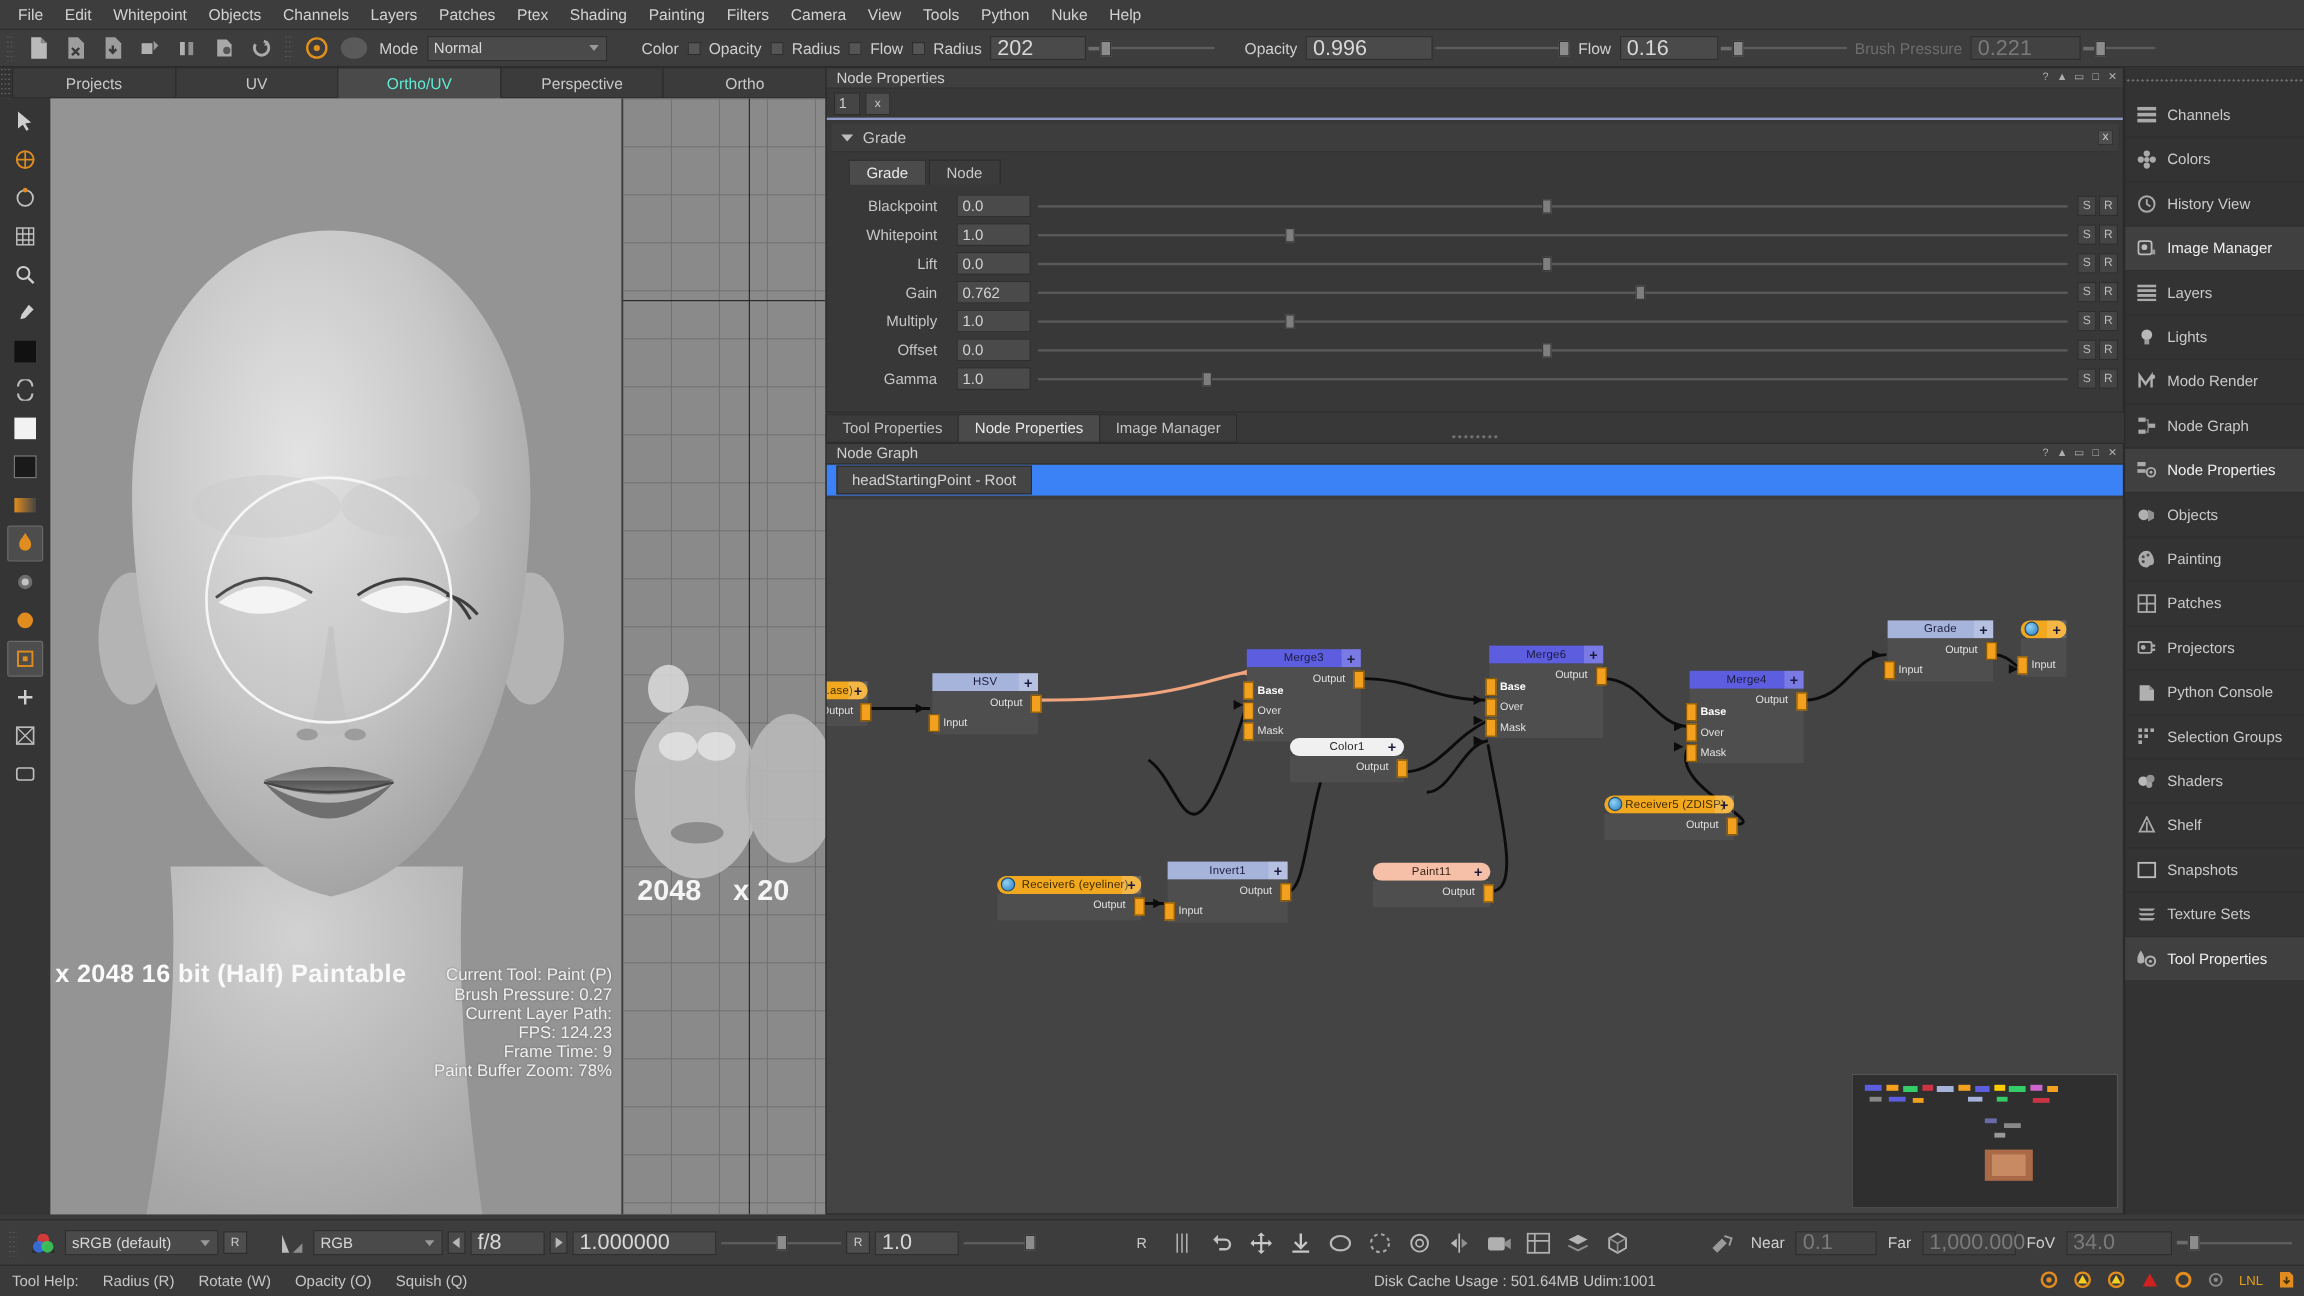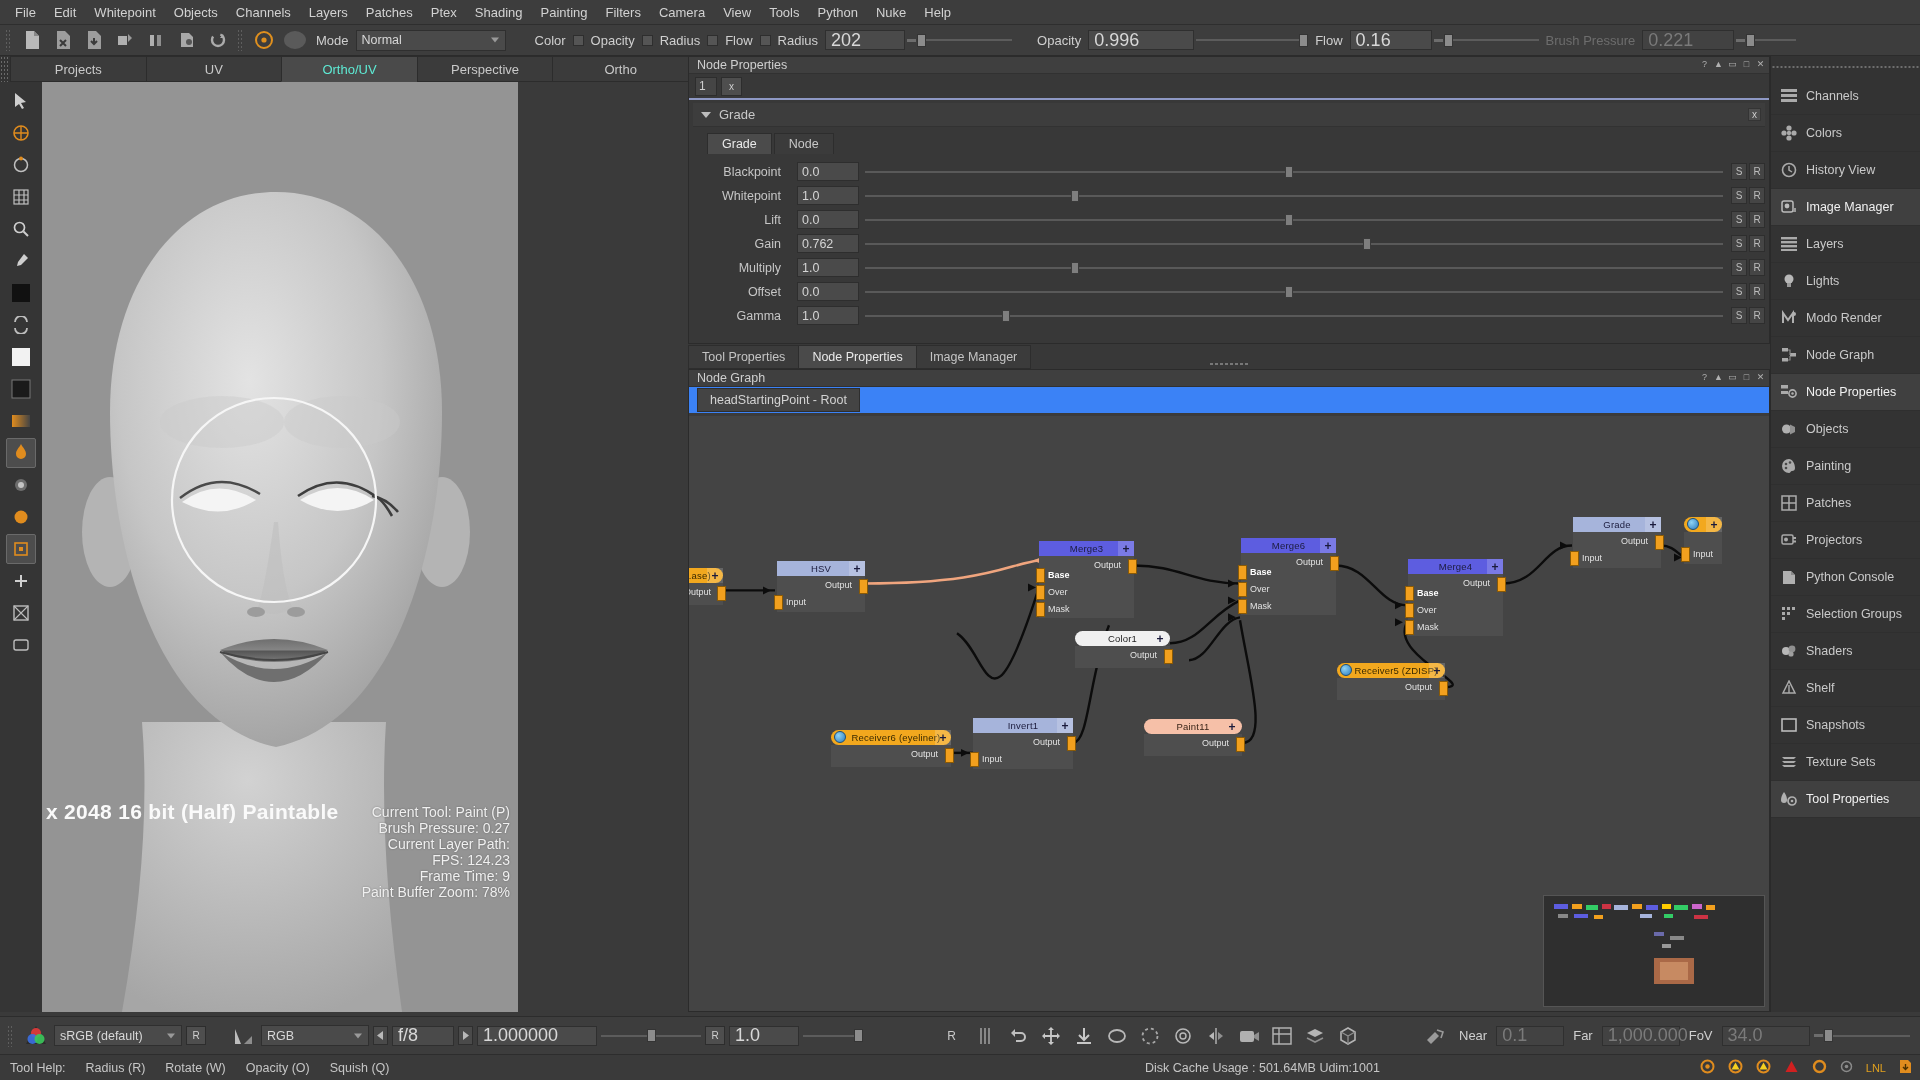--- a/index.html
+++ b/index.html
@@ -557,20 +557,36 @@
     <div class="vp-info" style="bottom: 112px;">
       <div>Current Tool: Paint (P)</div>
       <div>Brush Pressure: 0.27</div>
       <div>Current Layer Path:</div>
       <div>FPS: 124.23</div>
       <div>Frame Time: 9</div>
       <div>Paint Buffer Zoom: 78%</div>
     </div>
   </div>
 
+  <div class="uvgrid">
+    <div class="axis-h"></div>
+    <div class="axis-v"></div>
+    <svg width="170" height="930" viewBox="0 0 170 930" style="position:absolute;top:0;left:0">
+      <g opacity=".9">
+        <ellipse cx="62" cy="578" rx="52" ry="72" fill="#c0c0c0"></ellipse>
+        <ellipse cx="46" cy="540" rx="16" ry="12" fill="#e6e6e6"></ellipse>
+        <ellipse cx="78" cy="540" rx="16" ry="12" fill="#e6e6e6"></ellipse>
+        <ellipse cx="62" cy="612" rx="22" ry="9" fill="#8d8d8d"></ellipse>
+        <ellipse cx="38" cy="492" rx="17" ry="20" fill="#d6d6d6"></ellipse>
+        <ellipse cx="140" cy="575" rx="38" ry="62" fill="#b8b8b8"></ellipse>
+      </g>
+      <text x="12" y="668" font-family="Liberation Sans" font-size="24" font-weight="bold" fill="#f5f5f5">2048</text>
+      <text x="92" y="668" font-family="Liberation Sans" font-size="24" font-weight="bold" fill="#f5f5f5">x 20</text>
+    </svg>
+  </div>
 
   <div class="np-panel">
     <div class="panel-title">
       <span>Node Properties</span>
       <span class="win-btns">
         <span class="pb">?</span>
         <span class="pb">▲</span>
         <span class="pb">▭</span>
         <span class="pb">□</span>
         <span class="pb">✕</span>
@@ -751,21 +767,21 @@
           <span class="port" style="right:-3px; top:3px;"></span>
           <span class="port" style="left:-3px; top:12px;"></span>
           <span class="portlabel b" style="left:9px; top:14px;">Base</span>
           <span class="port" style="left:-3px; top:29px;"></span>
           <span class="portlabel" style="left:9px; top:31px;">Over</span>
           <span class="port" style="left:-3px; top:46px;"></span>
           <span class="portlabel" style="left:9px; top:48px;">Mask</span>
         </div>
       </div>
 
-      <div class="node color1" style="left:386px; top:199px; width:95px;margin-top:16px;">
+      <div class="node color1" style="left:386px; top:199px; width:95px;">
         <div class="hdr">
           <span>Color1</span>
           <span class="plus" style="background:transparent; right:2px;">+</span>
         </div>
         <div class="body" style="height:22px;">
           <span class="portlabel" style="right:13px; top:4px;">Output</span>
           <span class="port" style="right:-3px; top:3px;"></span>
         </div>
       </div>
 

